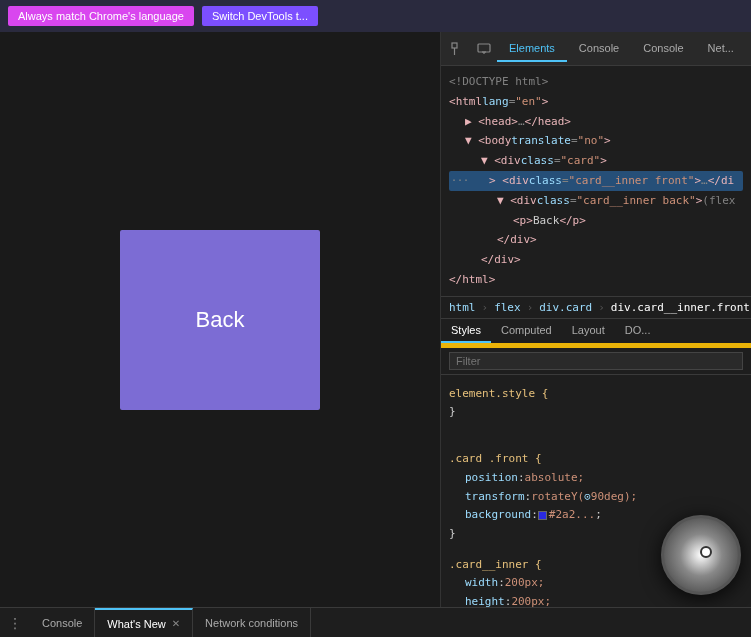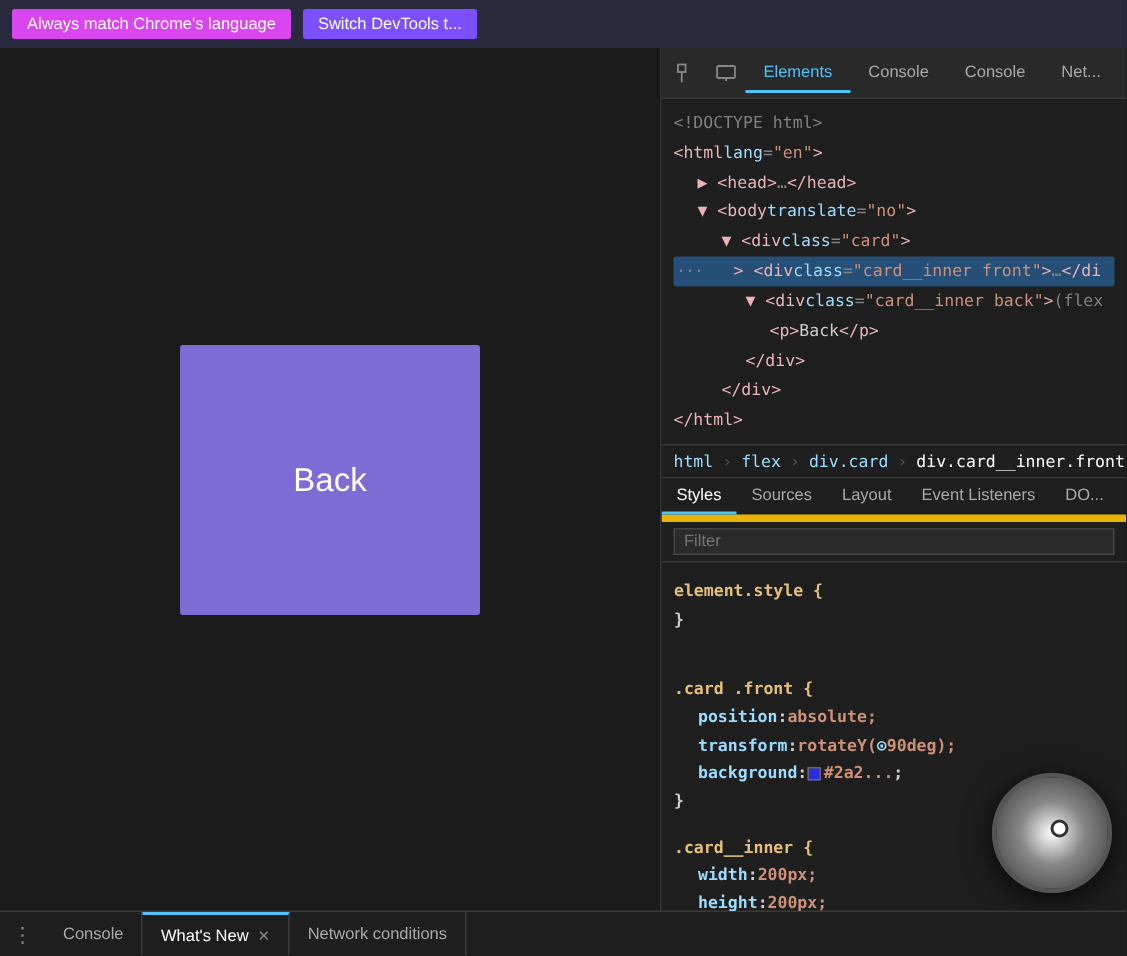--- a/index.html
+++ b/index.html
@@ -219,21 +219,20 @@
       width: 9px;
       height: 9px;
       background: #2a2ae0;
       border: 1px solid #666;
       margin-right: 2px;
       vertical-align: middle;
     }
     .css-line {
       display: flex;
       align-items: center;
-      font-weight: bold;
     }
 
     
     .color-picker-overlay {
       position: absolute;
       right: 10px;
       top: 140px;
       width: 80px;
       height: 80px;
       background: radial-gradient(circle, #fff 0%, #888 40%, #333 100%);
@@ -415,23 +414,22 @@
       <span style="color:#555">›</span>
       <span class="breadcrumb-item">flex</span>
       <span style="color:#555">›</span>
       <span class="breadcrumb-item">div.card</span>
       <span style="color:#555">›</span>
       <span class="breadcrumb-item active">div.card__inner.front</span>
     </div>
 
     <div class="styles-tabs">
       <div class="styles-tab active">Styles</div>
-      <div class="styles-tab">Sources</div>
+      <div class="styles-tab">Computed</div>
       <div class="styles-tab">Layout</div>
-      <div class="styles-tab">Event Listeners</div>
       <div class="styles-tab">DO...</div>
     </div>
 
     <div class="filter-bar">
       <input class="filter-input" type="text" placeholder="Filter" style="">
     </div>
 
     <div class="css-rules">
 
       <div>

